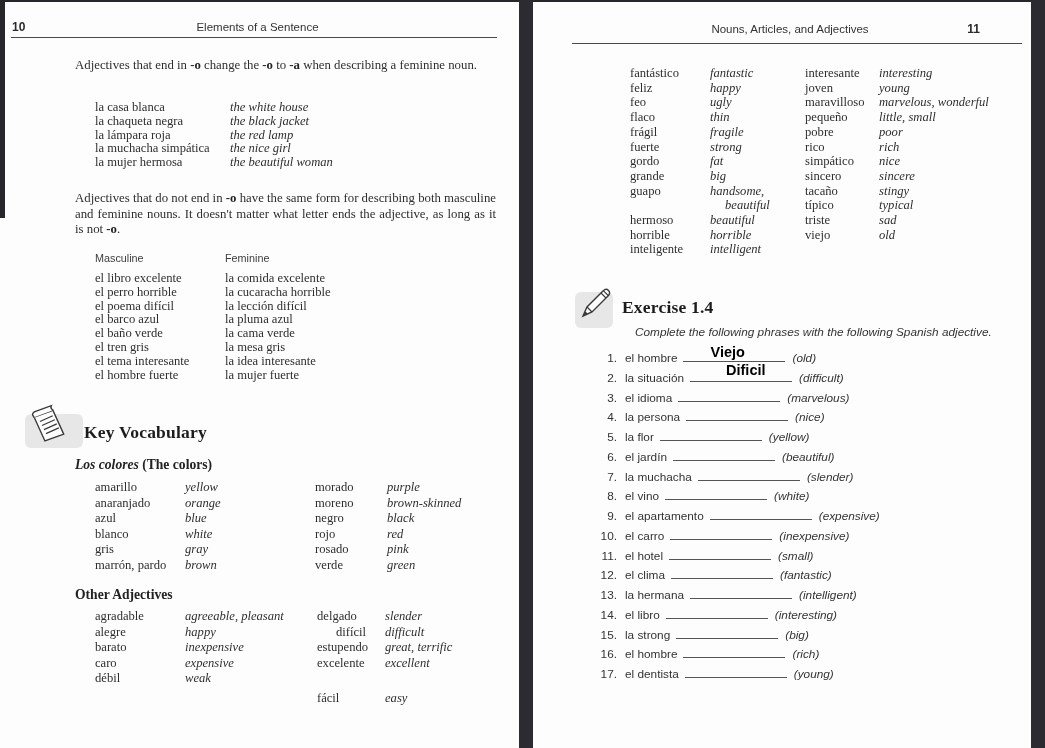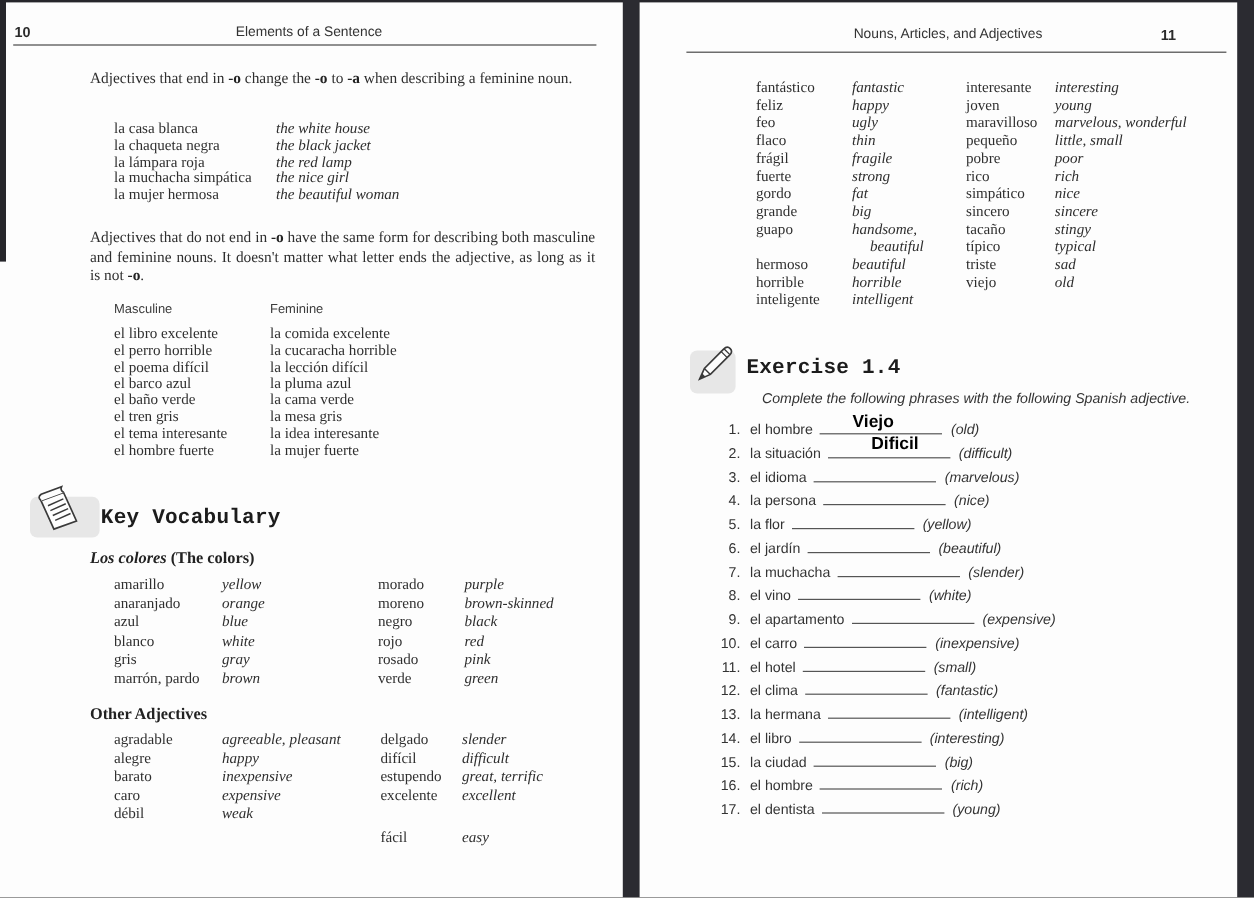--- a/index.html
+++ b/index.html
@@ -25,21 +25,21 @@
   .pair-table{position:absolute;}
   .prow{display:flex;line-height:13.8px;font-size:12.6px;}
   .prow .c1{display:inline-block;flex:none;}
   .prow .it{font-style:italic;}
 
   .gender-headers{position:absolute;font-family:"Liberation Sans",sans-serif;font-size:10.8px;
                   color:#3d3d3d;display:flex;align-items:flex-end;}
 
   .sec-icon-bg{position:absolute;background:#e7e7e7;border-radius:6px;}
   .sec-icon{position:absolute;}
-  .sec-title{position:absolute;font-weight:bold;font-size:17.5px;color:#1c1c1c;letter-spacing:.2px;font-family:Liberation Mono, monospace;}
+  .sec-title{position:absolute;font-weight:bold;font-size:17.5px;color:#1c1c1c;letter-spacing:.2px;}
   .sub-title{position:absolute;font-size:13.6px;font-weight:bold;color:#222;}
   .sub-title .es{font-style:italic;}
 
   
   .vrow{display:flex;line-height:14.7px;font-size:12.6px;}
   .vrow .es{display:inline-block;flex:none;}
   .vrow .en{font-style:italic;}
   .vrow .cont{padding-left:15px;}
 
   
@@ -261,21 +261,21 @@
 
   </div>
   <div class="pair-table" style="left:317px;top:609px;">
 
       <div class="prow" style="line-height:15.6px;">
         <span class="c1" style="width:68px;">delgado</span>
         <span class="it">slender</span>
       </div>
 
       <div class="prow" style="line-height:15.6px;">
-        <span class="c1" style="width:68px;">difícil</span>
+        <span class="c1" style="width:68px;text-align:center;">difícil</span>
         <span class="it">difficult</span>
       </div>
 
       <div class="prow" style="line-height:15.6px;">
         <span class="c1" style="width:68px;">estupendo</span>
         <span class="it">great, terrific</span>
       </div>
 
       <div class="prow" style="line-height:15.6px;">
         <span class="c1" style="width:68px;">excelente</span>
@@ -560,21 +560,21 @@
         <span class="ex-num">14.</span>
         <span class="ex-text">el libro</span>
         <span class="ex-blank">
           <span class="ex-answer"></span>
         </span>
         <span class="ex-hint">(interesting)</span>
       </div>
 
       <div class="ex-item">
         <span class="ex-num">15.</span>
-        <span class="ex-text">la ciudad</span>
+        <span class="ex-text">la strong</span>
         <span class="ex-blank">
           <span class="ex-answer"></span>
         </span>
         <span class="ex-hint">(big)</span>
       </div>
 
       <div class="ex-item">
         <span class="ex-num">16.</span>
         <span class="ex-text">el hombre</span>
         <span class="ex-blank">

